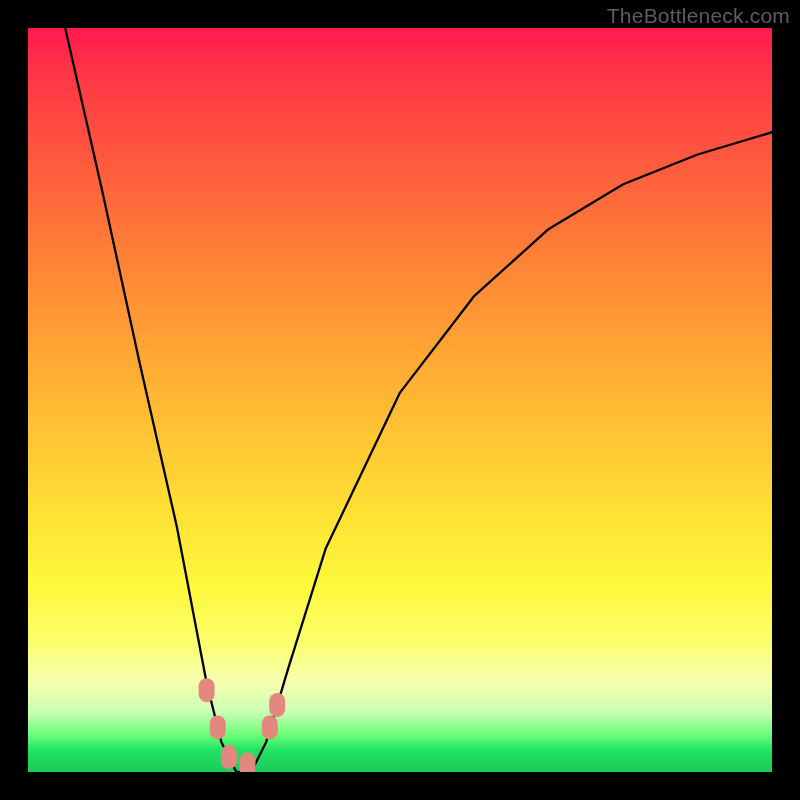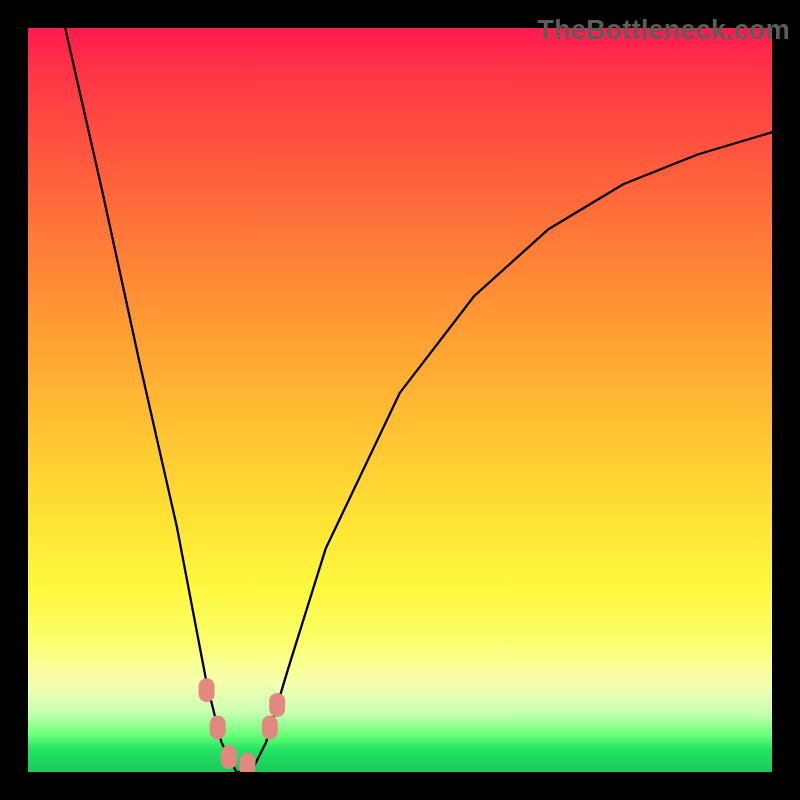--- a/index.html
+++ b/index.html
@@ -48,25 +48,25 @@
     );
   }
   .curve-svg {
     position: absolute;
     inset: 0;
     width: 100%;
     height: 100%;
   }
   .watermark {
     position: absolute;
-    top: 15px;
+    top: 4px;
     right: 10px;
-    font-size: 27px;
+    font-size: 21px;
     color: #5d5d5d;
-    font-weight: 700;
+    font-weight: 400;
     letter-spacing: 0.2px;
   }
 </style>
 </head>
 <body>
 
 <div class="frame">
 
   <div class="plot-area">
     <div class="gradient"></div>

